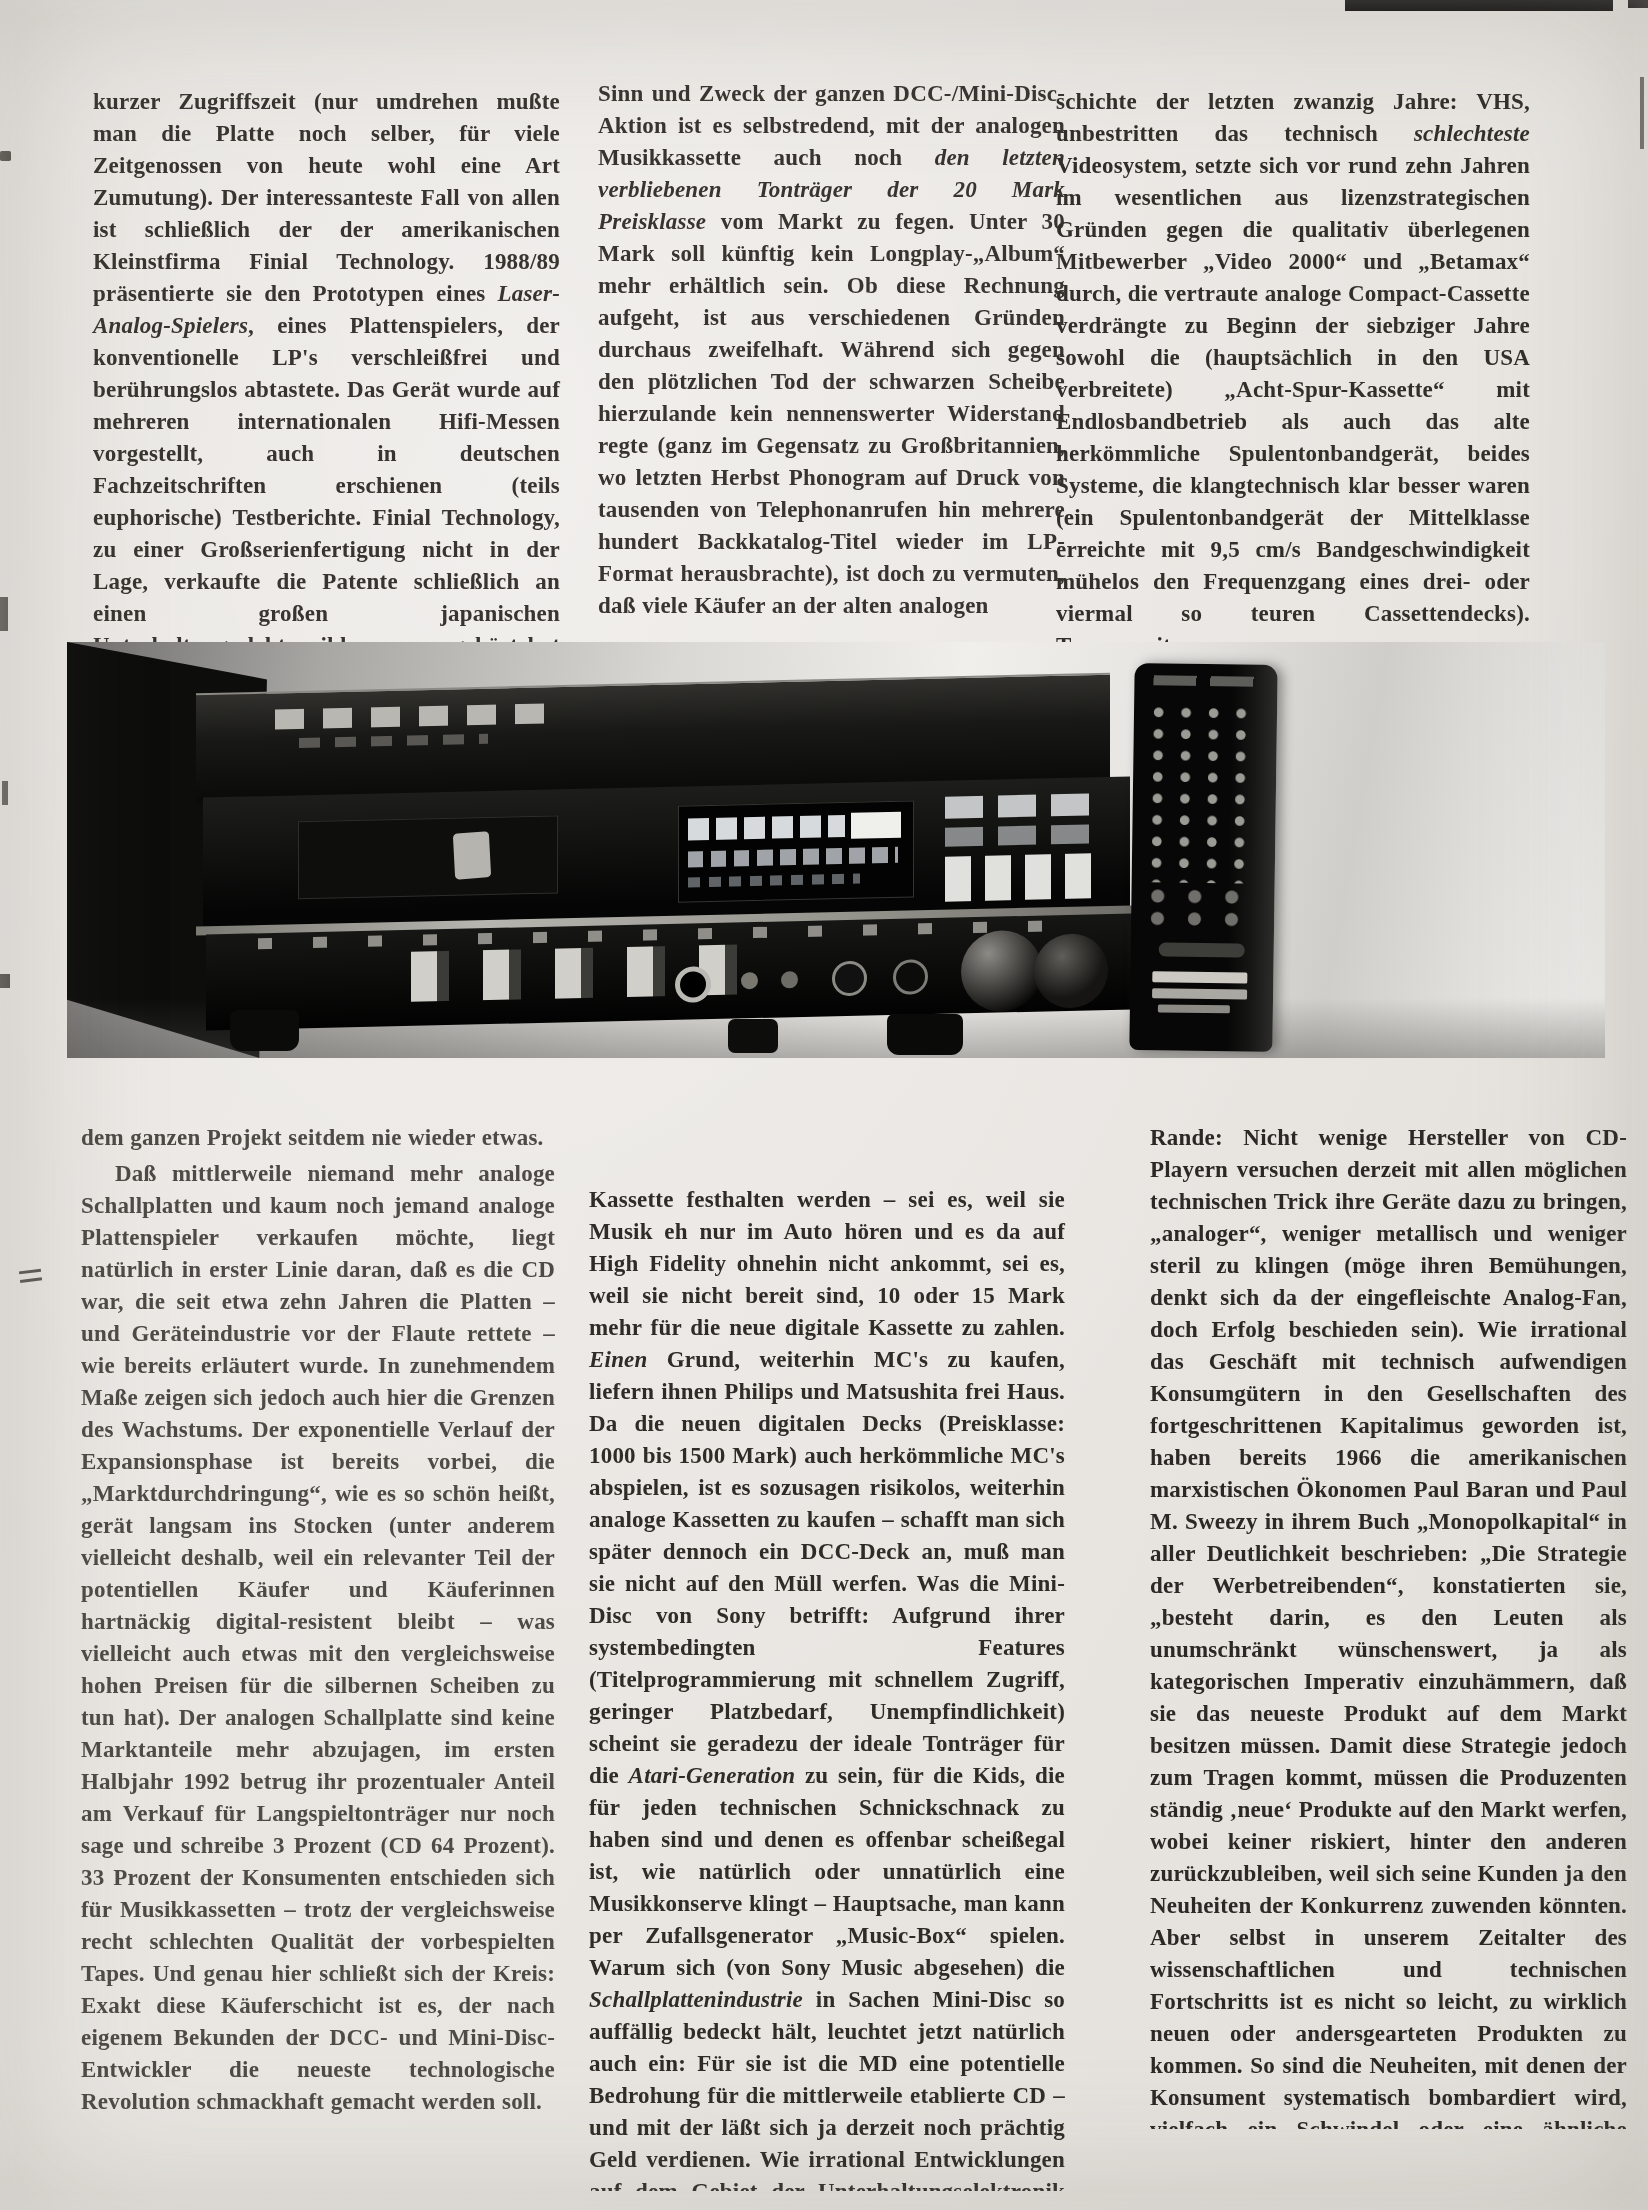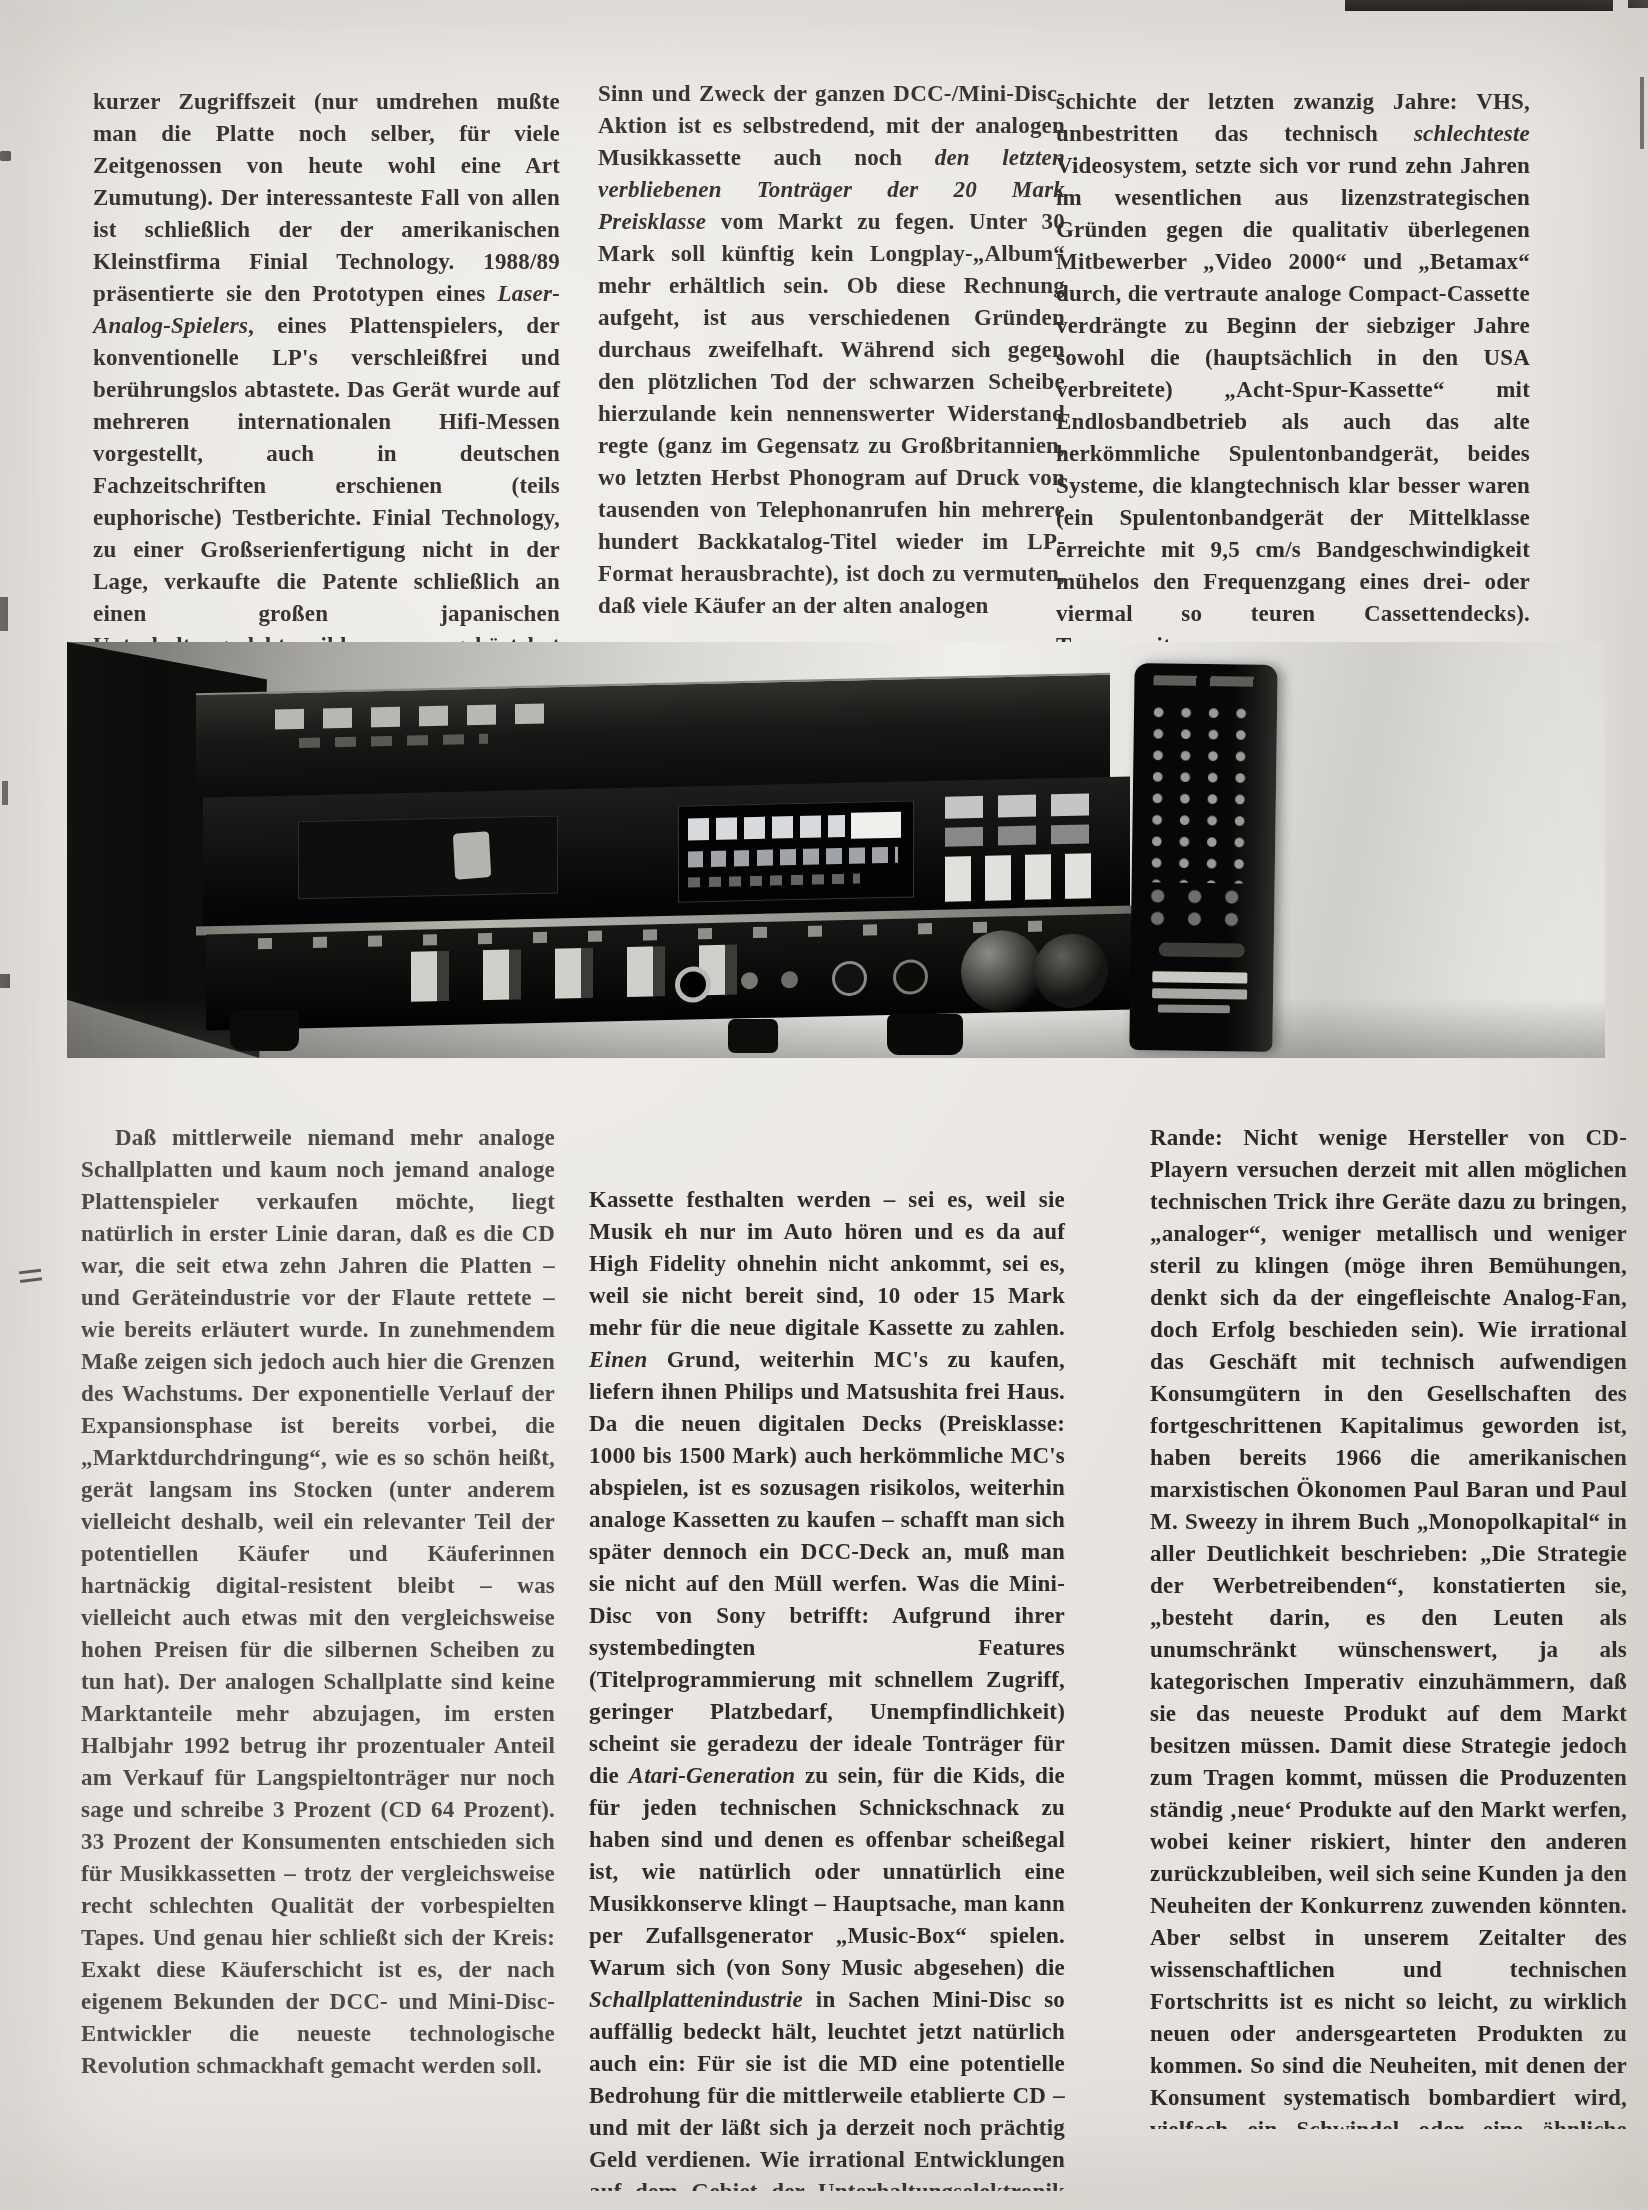--- a/index.html
+++ b/index.html
@@ -214,20 +214,21 @@
       <div class="rm-grid2"></div>
       <div class="rm-btn-wide"></div>
       <div class="rm-label1"></div>
       <div class="rm-label2"></div>
       <div class="rm-label3"></div>
     </div>
   </figure>
 
 
   <div class="col c-b1">
+      <p>dem ganzen Projekt seitdem nie wieder etwas.</p>
       <p class="ind">Daß mittlerweile niemand mehr analoge Schallplatten und kaum noch jemand analoge Plattenspieler verkaufen möchte, liegt natürlich in erster Linie daran, daß es die CD war, die seit etwa zehn Jahren die Platten – und Geräteindustrie vor der Flaute rettete – wie bereits erläutert wurde. In zunehmendem Maße zeigen sich jedoch auch hier die Grenzen des Wachstums. Der exponentielle Verlauf der Expansionsphase ist bereits vorbei, die „Marktdurchdringung“, wie es so schön heißt, gerät langsam ins Stocken (unter anderem vielleicht deshalb, weil ein relevanter Teil der potentiellen Käufer und Käuferinnen hartnäckig digital-resistent bleibt – was vielleicht auch etwas mit den vergleichsweise hohen Preisen für die silbernen Scheiben zu tun hat). Der analogen Schallplatte sind keine Marktanteile mehr abzujagen, im ersten Halbjahr 1992 betrug ihr prozentualer Anteil am Verkauf für Langspieltonträger nur noch sage und schreibe 3 Prozent (CD 64 Prozent). 33 Prozent der Konsumenten entschieden sich für Musikkassetten – trotz der vergleichsweise recht schlechten Qualität der vorbespielten Tapes. Und genau hier schließt sich der Kreis: Exakt diese Käuferschicht ist es, der nach eigenem Bekunden der DCC- und Mini-Disc-Entwickler die neueste technologische Revolution schmackhaft gemacht werden soll.</p>
     </div>
   <div class="col c-b2">
       <p>Kassette festhalten werden – sei es, weil sie Musik eh nur im Auto hören und es da auf High Fidelity ohnehin nicht ankommt, sei es, weil sie nicht bereit sind, 10 oder 15 Mark mehr für die neue digitale Kassette zu zahlen. <i>Einen</i> Grund, weiterhin MC's zu kaufen, liefern ihnen Philips und Matsushita frei Haus. Da die neuen digitalen Decks (Preisklasse: 1000 bis 1500 Mark) auch herkömmliche MC's abspielen, ist es sozusagen risikolos, weiterhin analoge Kassetten zu kaufen – schafft man sich später dennoch ein DCC-Deck an, muß man sie nicht auf den Müll werfen. Was die Mini-Disc von Sony betrifft: Aufgrund ihrer systembedingten Features (Titelprogrammierung mit schnellem Zugriff, geringer Platzbedarf, Unempfindlichkeit) scheint sie geradezu der ideale Tonträger für die <i>Atari-Generation</i> zu sein, für die Kids, die für jeden technischen Schnickschnack zu haben sind und denen es offenbar scheißegal ist, wie natürlich oder unnatürlich eine Musikkonserve klingt – Hauptsache, man kann per Zufallsgenerator „Music-Box“ spielen. Warum sich (von Sony Music abgesehen) die <i>Schallplattenindustrie</i> in Sachen Mini-Disc so auffällig bedeckt hält, leuchtet jetzt natürlich auch ein: Für sie ist die MD eine potentielle Bedrohung für die mittlerweile etablierte CD – und mit der läßt sich ja derzeit noch prächtig Geld verdienen. Wie irrational Entwicklungen auf dem Gebiet der Unterhaltungselektronik verlaufen, zeigt die Ge-</p>
     </div>
   <div class="col c-b3">
       <p>Rande: Nicht wenige Hersteller von CD-Playern versuchen derzeit mit allen möglichen technischen Trick ihre Geräte dazu zu bringen, „analoger“, weniger metallisch und weniger steril zu klingen (möge ihren Bemühungen, denkt sich da der eingefleischte Analog-Fan, doch Erfolg beschieden sein). Wie irrational das Geschäft mit technisch aufwendigen Konsumgütern in den Gesellschaften des fortgeschrittenen Kapitalimus geworden ist, haben bereits 1966 die amerikanischen marxistischen Ökonomen Paul Baran und Paul M. Sweezy in ihrem Buch „Monopolkapital“ in aller Deutlichkeit beschrieben: „Die Strategie der Werbetreibenden“, konstatierten sie, „besteht darin, es den Leuten als unumschränkt wünschenswert, ja als kategorischen Imperativ einzuhämmern, daß sie das neueste Produkt auf dem Markt besitzen müssen. Damit diese Strategie jedoch zum Tragen kommt, müssen die Produzenten ständig ‚neue‘ Produkte auf den Markt werfen, wobei keiner riskiert, hinter den anderen zurückzubleiben, weil sich seine Kunden ja den Neuheiten der Konkurrenz zuwenden könnten. Aber selbst in unserem Zeitalter des wissenschaftlichen und technischen Fortschritts ist es nicht so leicht, zu wirklich neuen oder andersgearteten Produkten zu kommen. So sind die Neuheiten, mit denen der Konsument systematisch bombardiert wird, vielfach ein Schwindel oder eine ähnliche Armseligkeit...“</p>
     </div>
 
 

